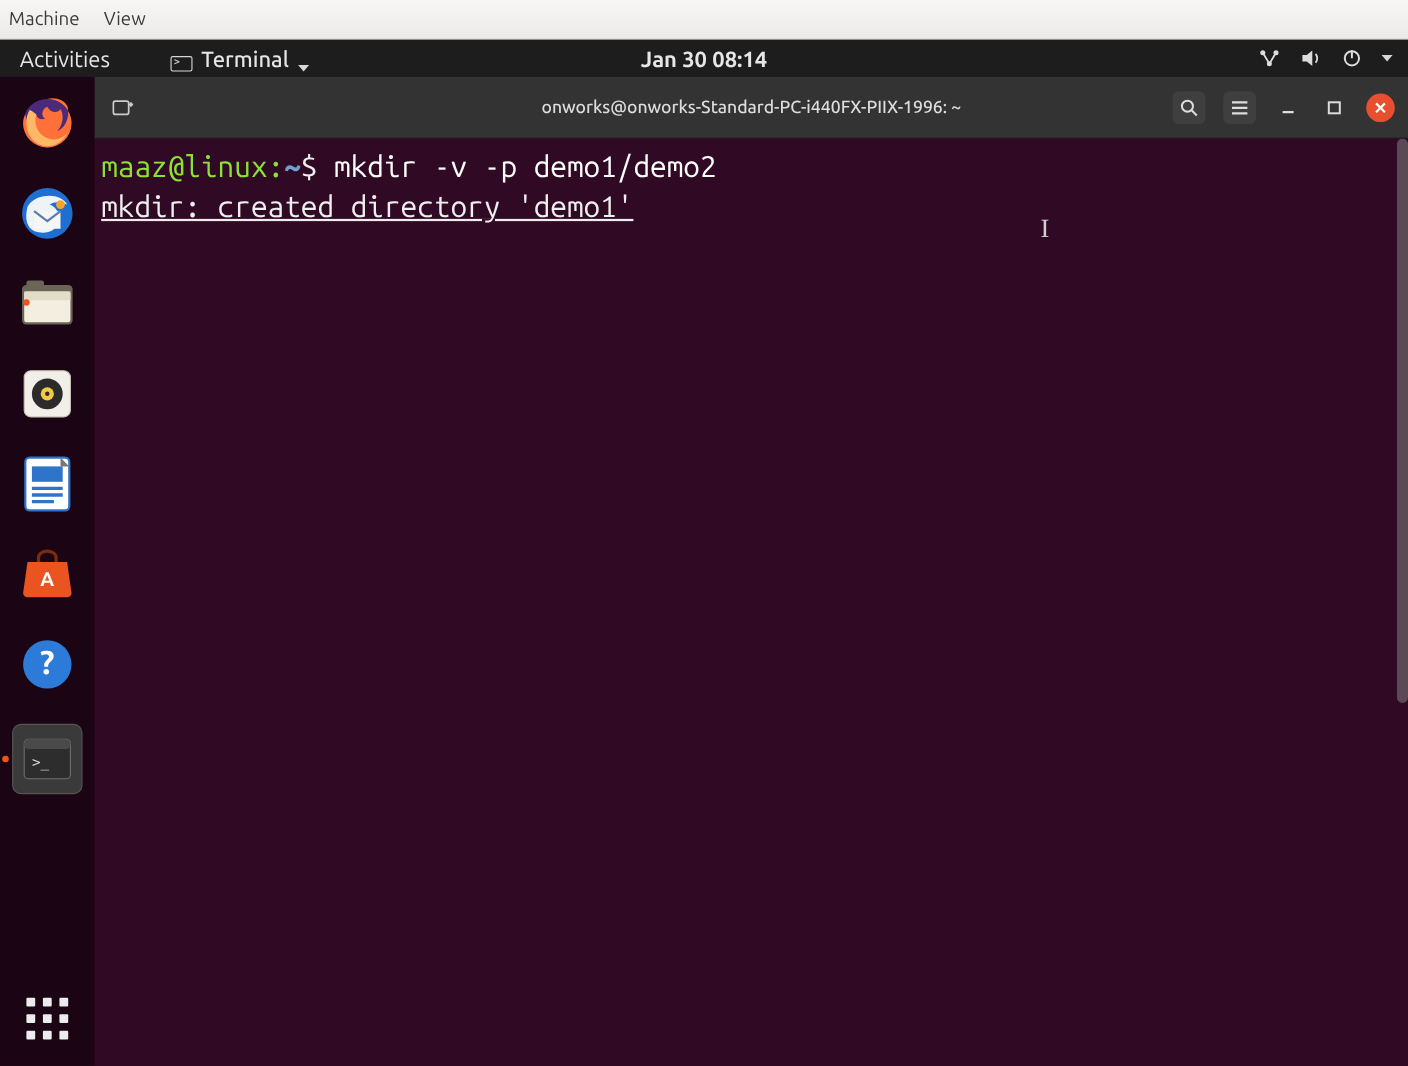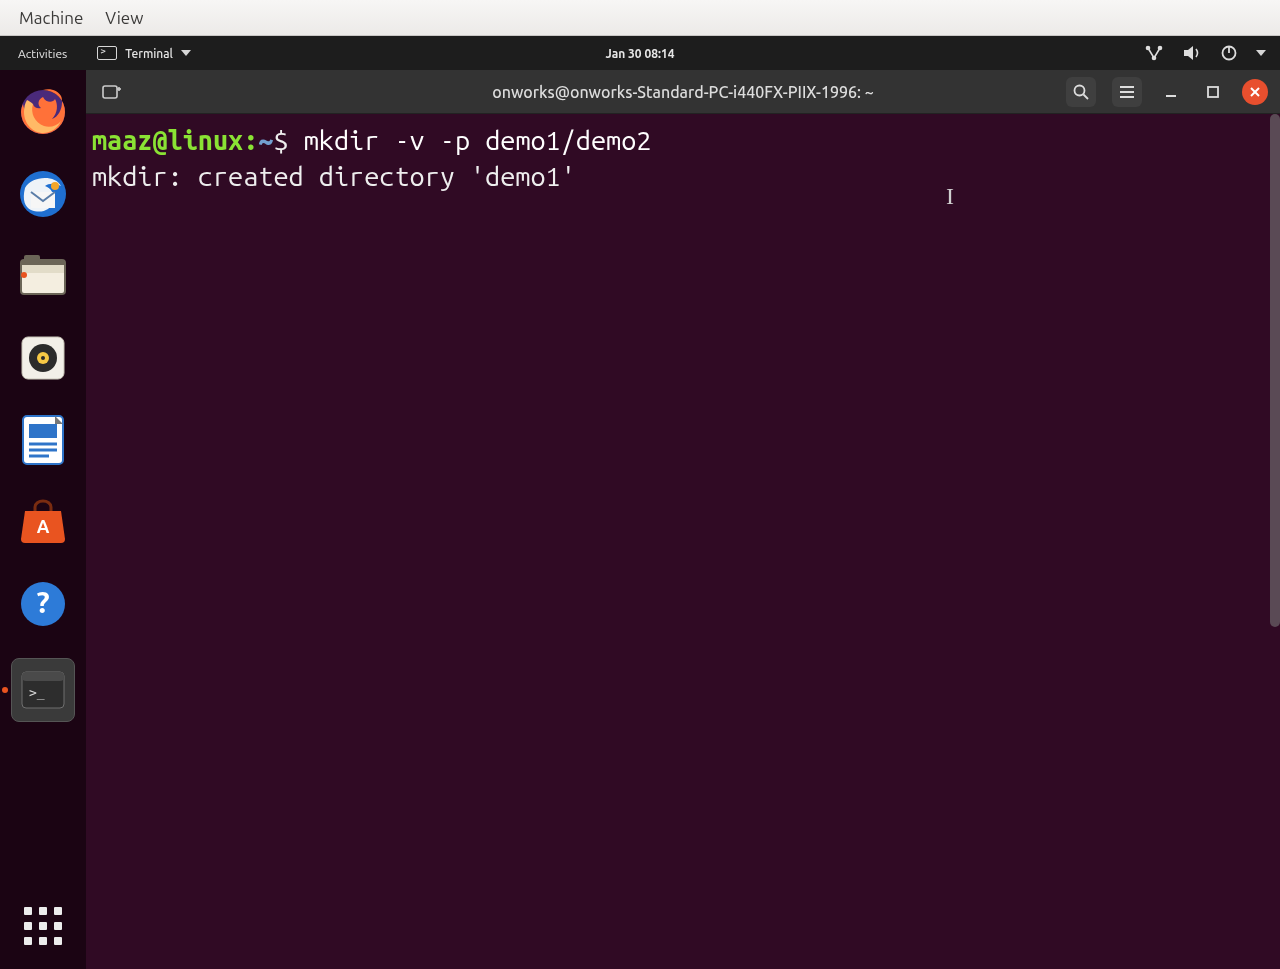--- a/index.html
+++ b/index.html
@@ -3,45 +3,45 @@
 <meta charset="utf-8">
 <style>
   * { margin: 0; padding: 0; box-sizing: border-box; }
   html, body { width: 1280px; height: 969px; font-family: "Ubuntu", "Segoe UI", Arial, sans-serif; background: #fff; }
 
   
   .vm-menubar {
     height: 36px;
     background: linear-gradient(#f7f6f5, #eceae8);
     border-bottom: 1px solid #c9c7c5;
-    padding-left: 19px;
+    padding-left: 8px;
     display: flex;
     align-items: center;
     gap: 22px;
     font-size: 17px;
     color: #3b3a39;
   }
   .vm-menubar span { cursor: default; }
 
   
   .gnome-topbar {
     height: 34px;
     background: #1d1d1d;
     color: #e6e6e6;
     display: flex;
     align-items: center;
     padding: 0 14px 0 18px;
-    font-size: 12px;
+    font-size: 20px;
     position: relative;
   }
   .gnome-topbar .activities { font-weight: 400; }
   .gnome-topbar .app-indicator {
-    margin-left: 30px;
-    display: flex;
-    align-items: center;
+    margin-left: 55px;
+    display: flex;
+    align-items: flex-end;
     gap: 8px;
     font-weight: 500;
   }
   .gnome-topbar .app-indicator .term-glyph {
     width: 20px; height: 14px;
     border: 1.5px solid #d7d7d7;
     border-radius: 2px;
     position: relative;
   }
   .gnome-topbar .app-indicator .term-glyph::after {
@@ -114,21 +114,21 @@
   .work-area {
     flex: 1;
     position: relative;
     background: #2c001e;
   }
   .terminal-window {
     position: absolute;
     left: 0; right: 0; top: 0; bottom: 0;
   }
   .term-header {
-    height: 44px;
+    height: 56px;
     background: #333333;
     border-bottom: 1px solid #222;
     display: flex;
     align-items: center;
     padding: 0 12px;
     color: #e6e6e6;
     font-size: 16px;
     position: relative;
   }
   .term-header .new-tab {
@@ -158,25 +158,25 @@
     background: #300a24;
     height: calc(100% - 44px);
     padding: 8px 6px;
     font-family: "Ubuntu Mono", "DejaVu Sans Mono", monospace;
     font-size: 27px;
     line-height: 1.35;
     color: #eeeeee;
     position: relative;
     overflow: hidden;
   }
-  .term-body .prompt-user { color: #8ae234; font-weight: bold; }
+  .term-body .prompt-user { color: #8ae234; font-weight: normal; }
   .term-body .prompt-path { color: #729fcf; font-weight: bold; }
   .term-body .prompt-dollar { color: #eeeeee; }
   .term-body .cmd { color: #ffffff; }
-  .term-body .out { color: #eeeeee; }
+  .term-body .out { color: #eeeeee; text-decoration: underline; }
   .term-body .cursor-block {
     display: inline-block; width: 15px; height: 28px;
     background: #eeeeee; vertical-align: text-bottom; margin-left: 4px;
   }
   .term-body .ibeam {
     position: absolute; right: 326px; top: 66px;
     font-family: serif; color: #cfcfcf; font-size: 24px;
   }
   .term-scrollbar {
     position: absolute; right: 0; top: 0; width: 10px; height: 60%;

